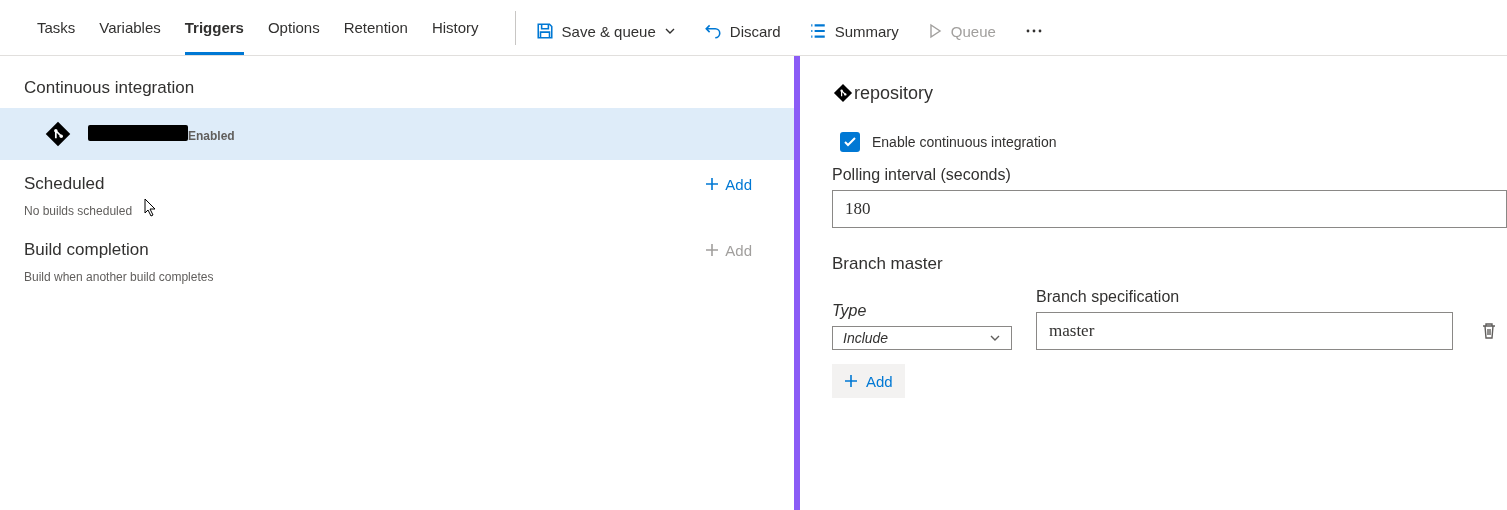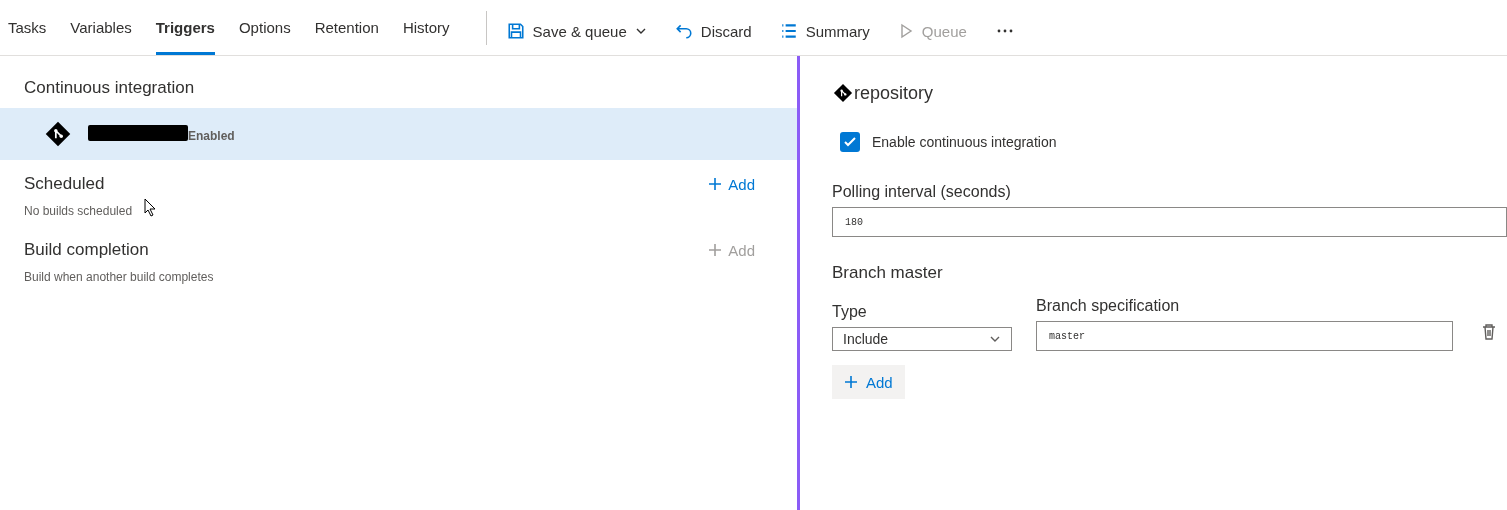--- a/index.html
+++ b/index.html
@@ -12,21 +12,21 @@
     height: 510px;
     overflow: hidden;
   }
 
   
   .toolbar {
     display: flex;
     align-items: center;
     height: 56px;
     border-bottom: 1px solid #e1dfdd;
-    padding: 0 10px 0 8px;
+    padding: 0 10px 0 37px;
   }
   .tabs { display: flex; gap: 24px; align-items: center; height: 100%; }
   .tab {
     font-size: 15px;
     color: #323130;
     cursor: pointer;
     height: 100%;
     display: flex;
     align-items: center;
     position: relative;
@@ -55,21 +55,21 @@
     font-size: 15px;
     color: #323130;
   }
   .action.disabled { color: #a19f9d; cursor: default; }
   .action svg { flex: none; }
 
   
   .main { display: flex; height: calc(100% - 56px); }
   .left {
     width: 800px;
-    border-right: 3px solid #8b5cf6;
+    border-right: 6px solid #8b5cf6;
     padding-top: 8px;
   }
   .right { flex: 1; padding: 26px 0 0 32px; }
 
   .section-title {
     font-size: 17px;
     color: #323130;
     padding: 14px 0 10px 24px;
     display:flex;
     align-items:center;
@@ -120,41 +120,41 @@
 
   
   .panel-header {
     display:flex; align-items:center; gap:0; font-size:18px;
     margin-bottom: 28px;
   }
   .git-diamond {
     width:22px;height:22px;
     display:flex;align-items:center;justify-content:center;
   }
-  .check-row { display:flex; align-items:center; gap:12px; margin-bottom: 31px; margin-left:8px;}
+  .check-row { display:flex; align-items:center; gap:12px; margin-bottom: 14px; margin-left:8px;}
   .checkbox {
     width:20px;height:20px;border-radius:3px;background:#0078d4;
     display:flex;align-items:center;justify-content:center;cursor:pointer;
   }
   .field-label { font-size:16px; color:#323130; margin-bottom:6px; display:block; }
   .field-input {
     width: 100%;
-    height: 30px;
+    height: 38px;
     border: 1px solid #8a8886;
     padding: 0 12px;
-    font-size: 10px;
+    font-size: 17px;
     color: #323130;
     outline: none;
-    font-family: Liberation Mono, monospace;
+    font-family: Liberation Serif, serif;
   }
   .field-group { margin-bottom: 26px; }
   .branch-title { font-size:17px; margin-bottom:14px; }
 
   .filter-row { display:flex; align-items:flex-end; gap:24px; margin-bottom:14px;}
-  .type-col { width:180px; }
+  .type-col { width:180px;font-style:italic; }
   .branch-col { flex:1; }
   .dropdown {
     height:24px;border:1px solid #8a8886;display:flex;align-items:center;
     justify-content:space-between;padding:0 10px;cursor:pointer;
   }
   .trash-btn {
     width:24px;height:38px;display:flex;align-items:center;justify-content:center;
     cursor:pointer;color:#605e5c;margin-right:6px;
   }
   .btn-add {

